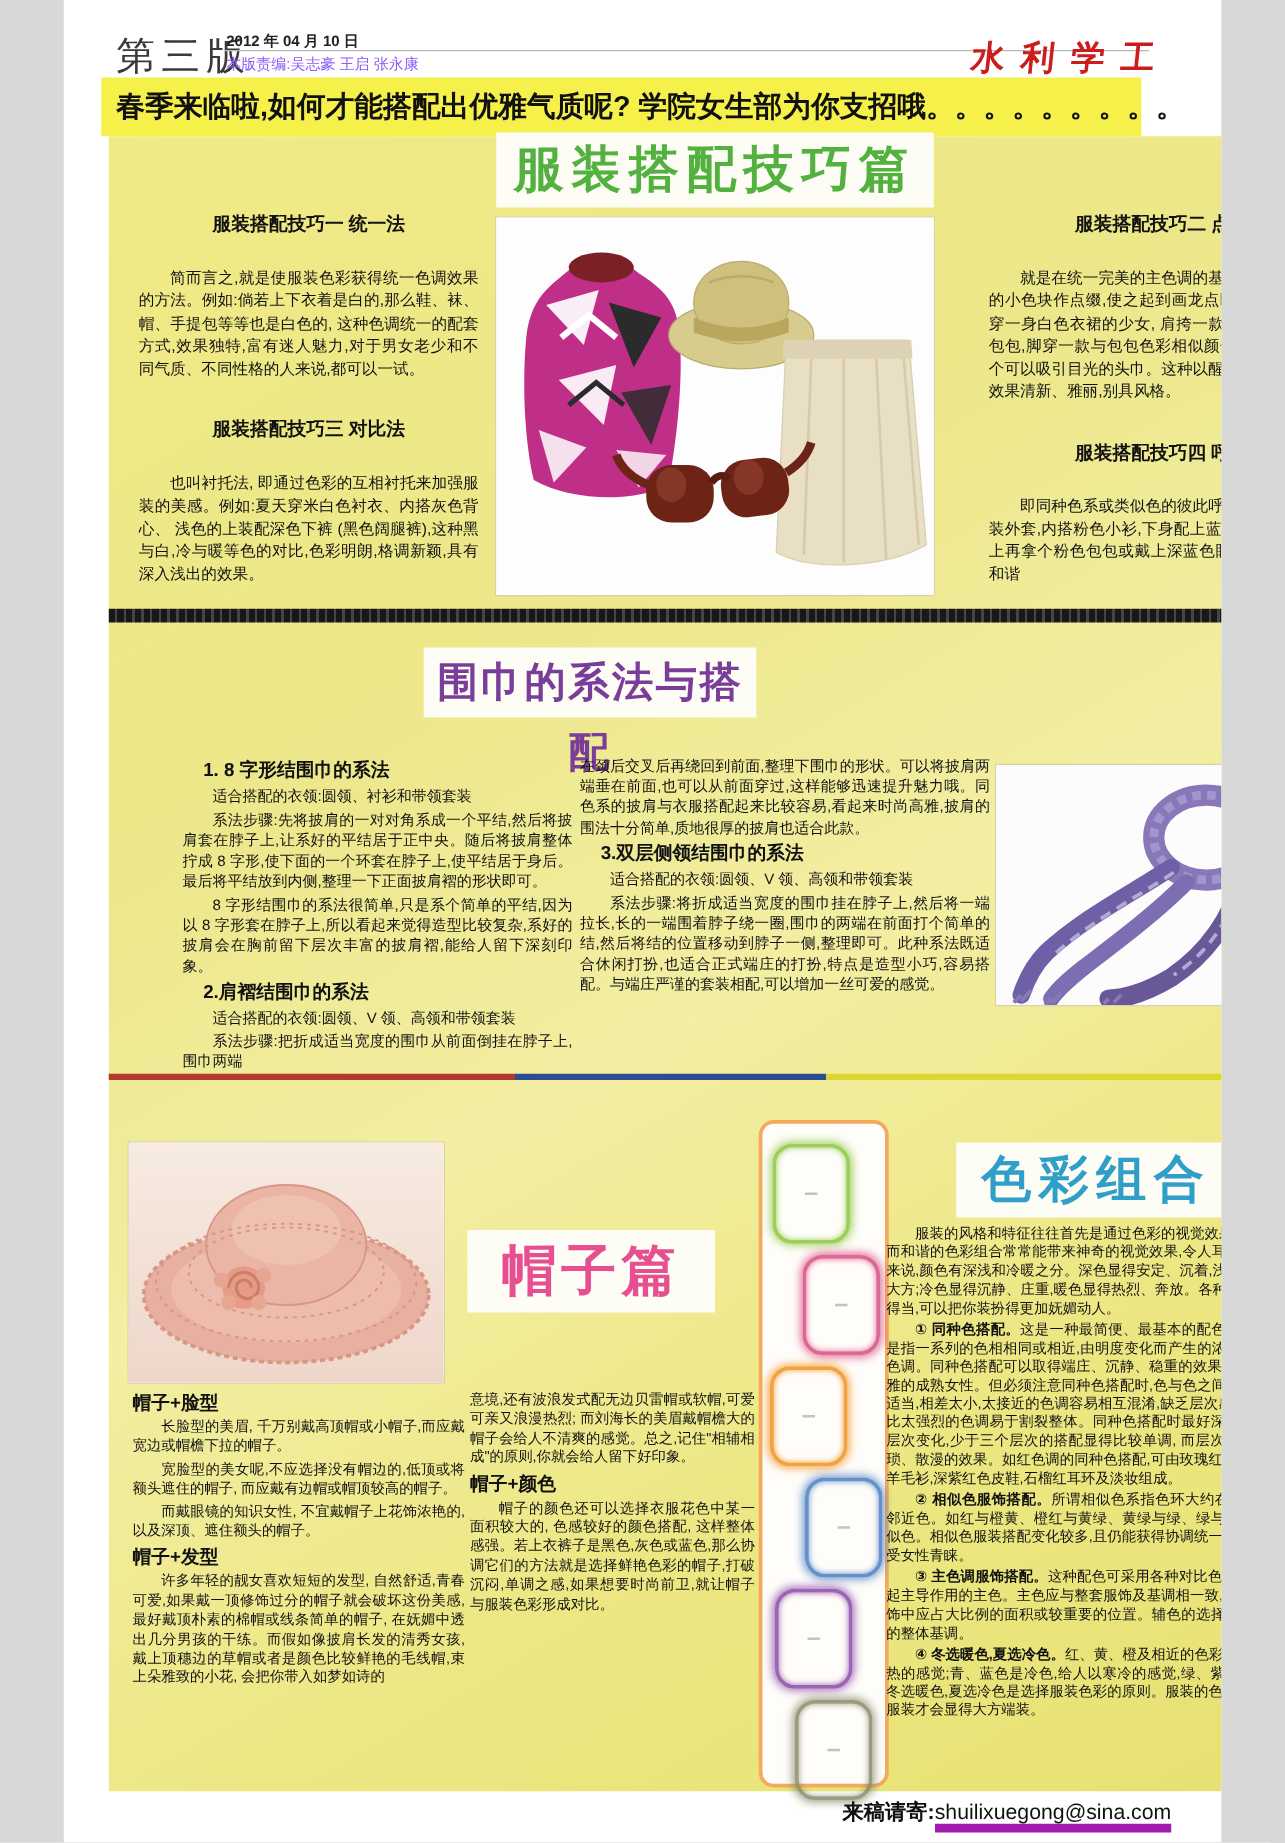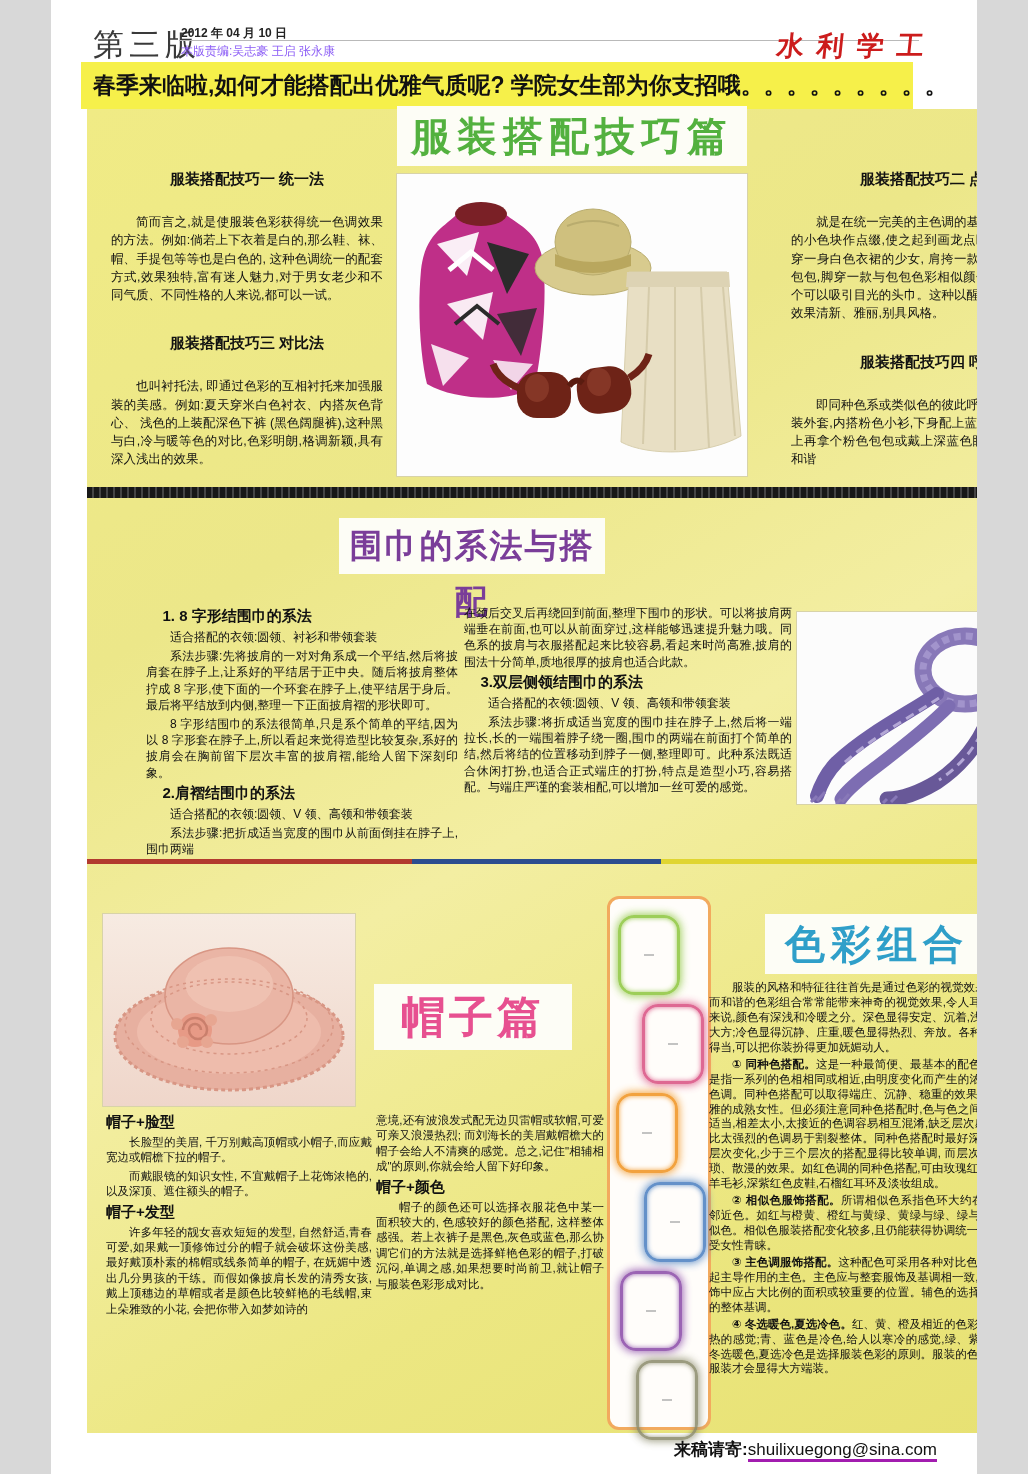--- a/index.html
+++ b/index.html
@@ -58,21 +58,21 @@
   
   #ornament{position:absolute;left:556px;top:896px;width:104px;height:534px;background:#fffdfa;
             border:3px solid #f2aa5e;border-radius:12px;box-sizing:border-box;padding-top:16px;}
   .frame{width:56px;height:74px;border:3px solid var(--c);border-radius:16px;margin-bottom:9px;
          box-shadow:0 0 8px 1px var(--c), inset 0 0 5px var(--c);opacity:.85;
          display:flex;align-items:center;justify-content:center;}
   .frame::after{content:"";width:10px;height:2px;background:#b9b9b9;}
   
   #footer{position:absolute;right:40px;top:1438px;font-size:17px;white-space:nowrap;}
   #footer .lbl{font-weight:bold;}
-  #footer .mail{border-bottom:3px solid #a21caf;}
+  #footer .mail{border-bottom:7px solid #a21caf;}
 </style>
 </head>
 <body>
 
 <div id="page">
 
   <div id="edition">第三版</div>
   <div id="hdr-rule"></div>
   <div id="hdr-date">2012 年 04 月 10 日</div>
   <div id="hdr-editors">本版责编:吴志豪 王启 张永康</div>
@@ -217,20 +217,21 @@
     <div class="frame" style="margin-left: 34px; --c: #4a7fc1;"></div>
     <div class="frame" style="margin-left: 10px; --c: #8a4aa8;"></div>
     <div class="frame" style="margin-left: 26px; --c: #8a8a6a;"></div>
   </div>
 
   <div id="t4" class="plate" style="color: rgb(47, 159, 201);">色彩组合</div>
 
   <div id="h-col1" class="col">
     <div class="blk-h0">帽子+脸型</div>
     <p class="blk-p">长脸型的美眉, 千万别戴高顶帽或小帽子,而应戴宽边或帽檐下拉的帽子。</p>
+    <p class="blk-p">宽脸型的美女呢,不应选择没有帽边的,低顶或将额头遮住的帽子, 而应戴有边帽或帽顶较高的帽子。</p>
     <p class="blk-p">而戴眼镜的知识女性, 不宜戴帽子上花饰浓艳的,以及深顶、遮住额头的帽子。</p>
     <div class="blk-h0">帽子+发型</div>
     <p class="blk-p">许多年轻的靓女喜欢短短的发型, 自然舒适,青春可爱,如果戴一顶修饰过分的帽子就会破坏这份美感, 最好戴顶朴素的棉帽或线条简单的帽子, 在妩媚中透出几分男孩的干练。而假如像披肩长发的清秀女孩,戴上顶穗边的草帽或者是颜色比较鲜艳的毛线帽,束上朵雅致的小花, 会把你带入如梦如诗的</p>
   </div>
 
   <div id="h-col2" class="col">
     <p class="blk-p0">意境,还有波浪发式配无边贝雷帽或软帽,可爱可亲又浪漫热烈; 而刘海长的美眉戴帽檐大的帽子会给人不清爽的感觉。总之,记住"相辅相成"的原则,你就会给人留下好印象。</p>
     <div class="blk-h0">帽子+颜色</div>
     <p class="blk-p">帽子的颜色还可以选择衣服花色中某一面积较大的, 色感较好的颜色搭配, 这样整体感强。若上衣裤子是黑色,灰色或蓝色,那么协调它们的方法就是选择鲜艳色彩的帽子,打破沉闷,单调之感,如果想要时尚前卫,就让帽子与服装色彩形成对比。</p>
   </div>

